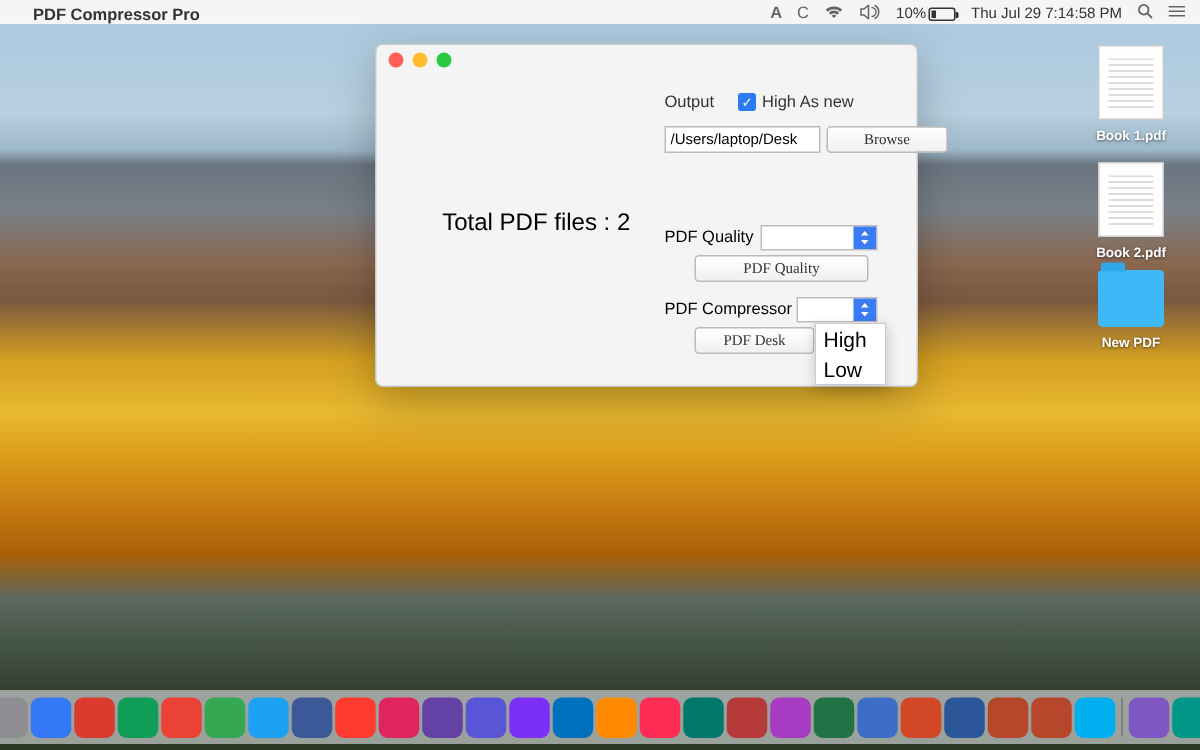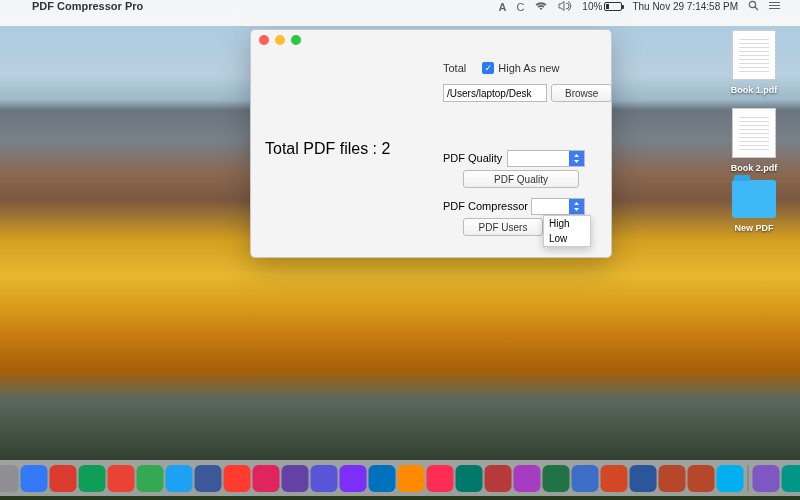--- a/index.html
+++ b/index.html
@@ -12,25 +12,25 @@
         #a8c8e0 0%, #b8d0e0 15%, #9db8c8 20%,
         #6b7580 22%, #788088 28%, #8a6850 35%,
         #7a5840 40%, #d4a020 48%, #e8b830 55%,
         #d89818 62%, #c47810 68%, #a86008 74%,
         #5a6860 80%, #485848 85%, #324030 92%,
         #283820 100%);
     }
     
     .menubar {
       position: absolute; top: 0; left: 0; right: 0;
-      height: 26px;
+      height: 16px;
       background: rgba(248,248,248,0.95);
-      display: flex; align-items: flex-start;
+      display: flex; align-items: flex-end;
       font-size: 11px; color: #333;
-      padding: 0 20px;
+      padding: 0 10px;
       z-index: 100;
     }
     .menubar-left { display: flex; align-items: center; gap: 12px; }
     .menubar-right { margin-left: auto; display: flex; align-items: center; gap: 10px; }
     .apple-logo { font-size: 13px; }
     .app-name { font-weight: 600; }
     .mb-icon { font-size: 11px; opacity: 0.75; }
     .battery { display: inline-flex; align-items: center; gap: 2px; font-size: 10px; }
     .battery-shell {
       display: inline-block; width: 18px; height: 9px;
@@ -88,21 +88,21 @@
     }
     .tl-btn { width: 10px; height: 10px; border-radius: 50%; }
     .tl-close { background: #ff5f57; }
     .tl-min { background: #febc2e; }
     .tl-max { background: #28c840; }
 
     .win-body { position: relative; height: calc(100% - 20px); }
 
     .total-label {
       position: absolute; top: 90px; left: 14px; width: 185px;
-      text-align: left; font-size: 16px; font-weight: 400;
+      text-align: center; font-size: 16px; font-weight: 400;
     }
 
     .output-row {
       position: absolute; top: 12px; left: 192px;
       display: flex; align-items: center; gap: 16px;
       font-size: 11px; color: #333;
     }
     .checkbox {
       width: 12px; height: 12px; background: #2a7af3;
       border-radius: 2px; display: inline-flex;
@@ -111,24 +111,24 @@
     }
     .path-row {
       position: absolute; top: 34px; left: 192px;
       display: flex; gap: 4px;
     }
     .path-input {
       width: 104px; height: 18px; font-size: 10px;
       border: 1px solid #bbb; background: #fff; padding: 0 3px;
     }
     .btn {
-      height: 18px; font-size: 10px; padding: 0 13px;
+      height: 18px; font-size: 10px; padding: 0 24px;
       background: linear-gradient(#fff,#f0f0f0);
       border: 1px solid #bbb; border-radius: 3px; color: #333;
-      display: inline-flex; align-items: center; justify-content: center;
+      display: inline-flex; align-items: center; justify-content: center; font-family: Liberation Serif, serif;
     }
     .btn-wide { width: 116px; }
 
     .quality-label {
       position: absolute; top: 102px; left: 192px;
       font-size: 11px;
     }
     .quality-select {
       position: absolute; top: 100px; left: 256px;
       width: 78px; height: 17px;
@@ -159,21 +159,21 @@
     .compressor-btn {
       position: absolute; top: 168px; left: 212px;
       width: 80px; overflow: hidden; white-space: nowrap;
     }
 
     .dropdown {
       position: absolute; top: 165px; left: 292px;
       width: 48px; background: #fff;
       border: 1px solid #ccc;
       box-shadow: 0 3px 8px rgba(0,0,0,0.2);
-      font-size: 10px; z-index: 20;
+      font-size: 14px; z-index: 20;
     }
     .dropdown div { padding: 2px 5px; }
 
     
     .dock {
       position: absolute; bottom: 4px; left: 50%;
       transform: translateX(-50%);
       height: 36px; padding: 3px 6px;
       background: rgba(230,230,235,0.6);
       border-radius: 8px;
@@ -207,21 +207,21 @@
       <svg width="14" height="10" viewBox="0 0 14 10">
           <path d="M1 3 H3 L6 0.5 V9.5 L3 7 H1 Z M8 2 A3 3 0 0 1 8 8 M10 0.5 A5 5 0 0 1 10 9.5" fill="none" stroke="#333" stroke-width="1"></path>
         </svg>
     </span>
     <span class="battery">
       <span>10%</span>
       <span class="battery-shell">
           <span class="battery-fill"></span>
         </span>
     </span>
-    <span style="font-size:10px">Thu Nov 29  7:14:58 PM</span>
+    <span style="font-size:10px">Thu Jul 29  7:14:58 PM</span>
     <span class="mb-icon">
       <svg width="11" height="11" viewBox="0 0 11 11">
           <circle cx="4.5" cy="4.5" r="3.2" fill="none" stroke="#333" stroke-width="1.2"></circle>
           <line x1="7" y1="7" x2="10" y2="10" stroke="#333" stroke-width="1.2"></line>
         </svg>
     </span>
     <span class="mb-icon">
       <svg width="11" height="10" viewBox="0 0 11 10">
           <rect x="0" y="1" width="11" height="1" fill="#333"></rect>
           <rect x="0" y="4" width="11" height="1" fill="#333"></rect>
@@ -251,21 +251,21 @@
 <div class="window">
   <div class="titlebar">
     <div class="tl-btn tl-close"></div>
     <div class="tl-btn tl-min"></div>
     <div class="tl-btn tl-max"></div>
   </div>
   <div class="win-body">
     <div class="total-label">Total PDF files : 2</div>
 
     <div class="output-row">
-      <span>Total</span>
+      <span>Output</span>
       <span style="display:inline-flex;align-items:center">
         <span class="checkbox">✓</span>
         <span>High As new</span>
       </span>
     </div>
 
     <div class="path-row">
       <input class="path-input" value="/Users/laptop/Desk" style="">
       <button class="btn">Browse</button>
     </div>
@@ -285,21 +285,21 @@
     <div class="compressor-label">PDF Compressor</div>
     <div class="compressor-select">
       <div class="select-box">
         <div class="select-arrow">
           <svg viewBox="0 0 7 9">
               <path d="M3.5 0 L6 3 H1 Z M3.5 9 L1 6 H6 Z"></path>
             </svg>
         </div>
       </div>
     </div>
-    <button class="btn compressor-btn">PDF Users</button>
+    <button class="btn compressor-btn">PDF Desk</button>
 
     <div class="dropdown">
       <div>High</div>
       <div>Low</div>
     </div>
   </div>
 </div>
 
 <div class="dock" id="dock">
     <div class="dock-item" style="background: rgb(142, 142, 147);"></div>

